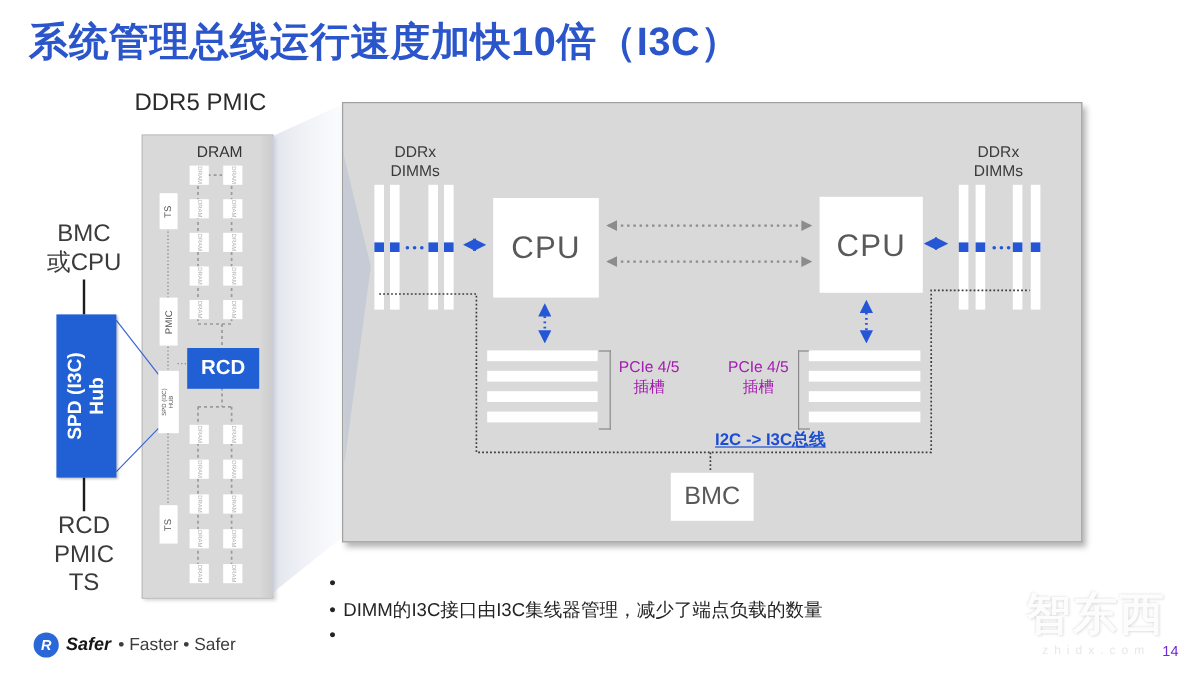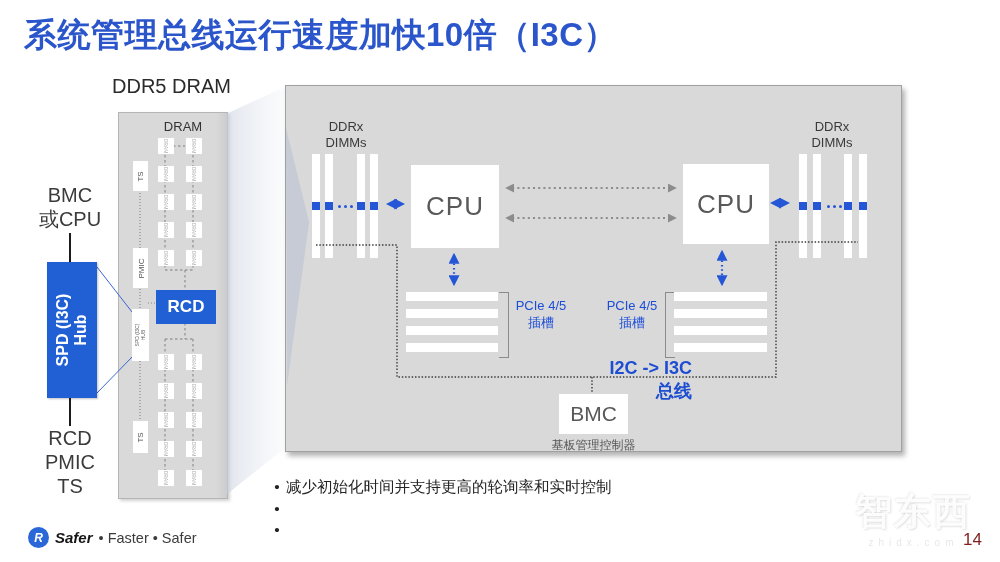--- a/index.html
+++ b/index.html
@@ -52,54 +52,54 @@
               line-height:15.5px;color:#3a3a3a;z-index:2;}
   .slot{position:absolute;top:68px;width:8px;height:104px;background:#fff;}
   .bsq{position:absolute;top:116px;width:8px;height:8px;background:#2456d6;z-index:2;}
   .bdot{position:absolute;top:119px;width:3px;height:3px;border-radius:50%;background:#2456d6;z-index:2;}
   .cpu-box{position:absolute;background:#fff;display:flex;align-items:center;justify-content:center;
            font-size:26px;letter-spacing:1px;color:#595959;z-index:2;}
   .pcie-bar{position:absolute;height:9px;background:#fff;z-index:2;}
   .bracket{position:absolute;top:206px;width:9px;height:64px;z-index:2;}
   .bracket.left{border-top:1.5px solid #8a8a8a;border-right:1.5px solid #8a8a8a;border-bottom:1.5px solid #8a8a8a;}
   .bracket.right{border-top:1.5px solid #8a8a8a;border-left:1.5px solid #8a8a8a;border-bottom:1.5px solid #8a8a8a;}
-  .pcie-label{position:absolute;top:211px;text-align:center;font-size:13px;line-height:17px;color:#1d4ed8;z-index:2;}
-  .bus-label{position:absolute;left:306px;top:272px;width:100px;text-align:right;font-size:18px;
-             font-weight:bold;color:#1d4ed2;z-index:2;}
+  .pcie-label{position:absolute;top:211px;text-align:center;font-size:13px;line-height:17px;color:#a21caf;z-index:2;}
+  .bus-label{position:absolute;left:306px;top:272px;width:100px;text-align:center;font-size:14px;
+             font-weight:bold;color:#1d4ed2;z-index:2;text-decoration:underline;}
   .bmc-box{position:absolute;left:273px;top:308px;width:69px;height:40px;background:#fff;z-index:2;
            display:flex;align-items:center;justify-content:center;font-size:21px;color:#595959;}
   .bmc-caption{position:absolute;left:240px;top:351px;width:135px;text-align:center;font-size:12px;color:#555;z-index:2;}
   .board-label{position:absolute;left:35px;top:342px;font-size:19px;color:#7f7f7f;z-index:2;}
 
   
   .connector-layer{position:absolute;left:0;top:0;z-index:1;pointer-events:none;}
 
   
   .bullets{position:absolute;left:268px;top:476px;width:660px;list-style:none;margin:0;padding:0;}
   .bullets li{display:flex;font-size:15.5px;line-height:21.5px;color:#242424;}
   .bullets .mark{width:18px;text-align:center;flex:none;}
   .footer-logo{position:absolute;left:28px;top:527px;display:flex;align-items:center;gap:6px;}
   .logo-circle{width:21px;height:21px;border-radius:50%;background:#2a68d8;color:#fff;font-size:12px;
                font-weight:bold;font-style:italic;display:flex;align-items:center;justify-content:center;}
   .brand{font-size:15px;font-weight:bold;font-style:italic;color:#161616;}
   .tagline{font-size:14.5px;color:#3c3c3c;}
-  .page-number{position:absolute;right:18px;bottom:12px;font-size:17px;color:#7f1d1d;margin-top:31px;}
+  .page-number{position:absolute;right:18px;bottom:12px;font-size:12px;color:#6d28d9;margin-top:31px;}
   .watermark{position:absolute;right:28px;bottom:14px;text-align:center;z-index:4;}
   .wm-main{font-size:37px;font-weight:bold;color:rgba(255,255,255,.92);
            text-shadow:1px 1px 2px rgba(0,0,0,.12),-1px -1px 2px rgba(0,0,0,.07);letter-spacing:2px;}
   .wm-sub{font-size:10px;letter-spacing:5px;color:rgba(120,120,120,.18);}
 </style>
 </head>
 <body>
 
 <div class="slide">
 
   <div class="title">系统管理总线运行速度加快10倍（I3C）</div>
 
-  <div class="ddr5-heading">DDR5 DRAM</div>
+  <div class="ddr5-heading">DDR5 PMIC</div>
   <div class="bmc-label">
     <div>BMC</div>
     <div>或CPU</div>
   </div>
   <div class="hub-big-box">
     <div class="vtext">
       <div>SPD (I3C)</div>
       <div>Hub</div>
     </div>
   </div>
@@ -249,21 +249,20 @@
     </div>
     <div class="bracket right" style="left:379px;"></div>
     <div class="pcie-bar" style="left:388px;top:206px;width:93px;"></div>
     <div class="pcie-bar" style="left:388px;top:223px;width:93px;"></div>
     <div class="pcie-bar" style="left:388px;top:240px;width:93px;"></div>
     <div class="pcie-bar" style="left:388px;top:257px;width:93px;"></div>
 
     <div class="bus-label">I2C -&gt; I3C总线</div>
 
     <div class="bmc-box">BMC</div>
-    <div class="bmc-caption">基板管理控制器</div>
   </div>
 
   <svg class="connector-layer" width="1000" height="562" viewBox="0 0 1000 562">
     <defs>
       <linearGradient id="beamGrad" x1="0" y1="0" x2="1" y2="0">
         <stop offset="0" stop-color="#c7cedd" stop-opacity="0.55"></stop>
         <stop offset="1" stop-color="#ecf0f6" stop-opacity="0.25"></stop>
       </linearGradient>
       <marker id="mb" markerWidth="5" markerHeight="5" refX="4" refY="2.5" orient="auto-start-reverse">
         <path d="M0,0 L5,2.5 L0,5 z" fill="#2456d6"></path>
@@ -291,24 +290,24 @@
     <path d="M507,188H675" fill="none" stroke="#8c8c8c" stroke-width="1.8" stroke-dasharray="2,3.2" marker-start="url(#mg)" marker-end="url(#mg)"></path>
     <path d="M507,218H675" fill="none" stroke="#8c8c8c" stroke-width="1.8" stroke-dasharray="2,3.2" marker-start="url(#mg)" marker-end="url(#mg)"></path>
 
     <path d="M316,245H397V377H776V242H858" fill="none" stroke="#3d3d3d" stroke-width="1.4" stroke-dasharray="1.5,1.8"></path>
     <path d="M592,377V392" fill="none" stroke="#3d3d3d" stroke-width="1.4" stroke-dasharray="1.5,1.8"></path>
   </svg>
 
   <ul class="bullets">
     <li>
       <span class="mark">•</span>
-      <span>减少初始化时间并支持更高的轮询率和实时控制</span>
     </li>
     <li>
       <span class="mark">•</span>
+      <span>DIMM的I3C接口由I3C集线器管理，减少了端点负载的数量</span>
     </li>
     <li>
       <span class="mark">•</span>
     </li>
   </ul>
 
   <div class="footer-logo">
     <div class="logo-circle">R</div>
     <span class="brand">Safer</span>
     <span class="tagline">• Faster • Safer</span>

